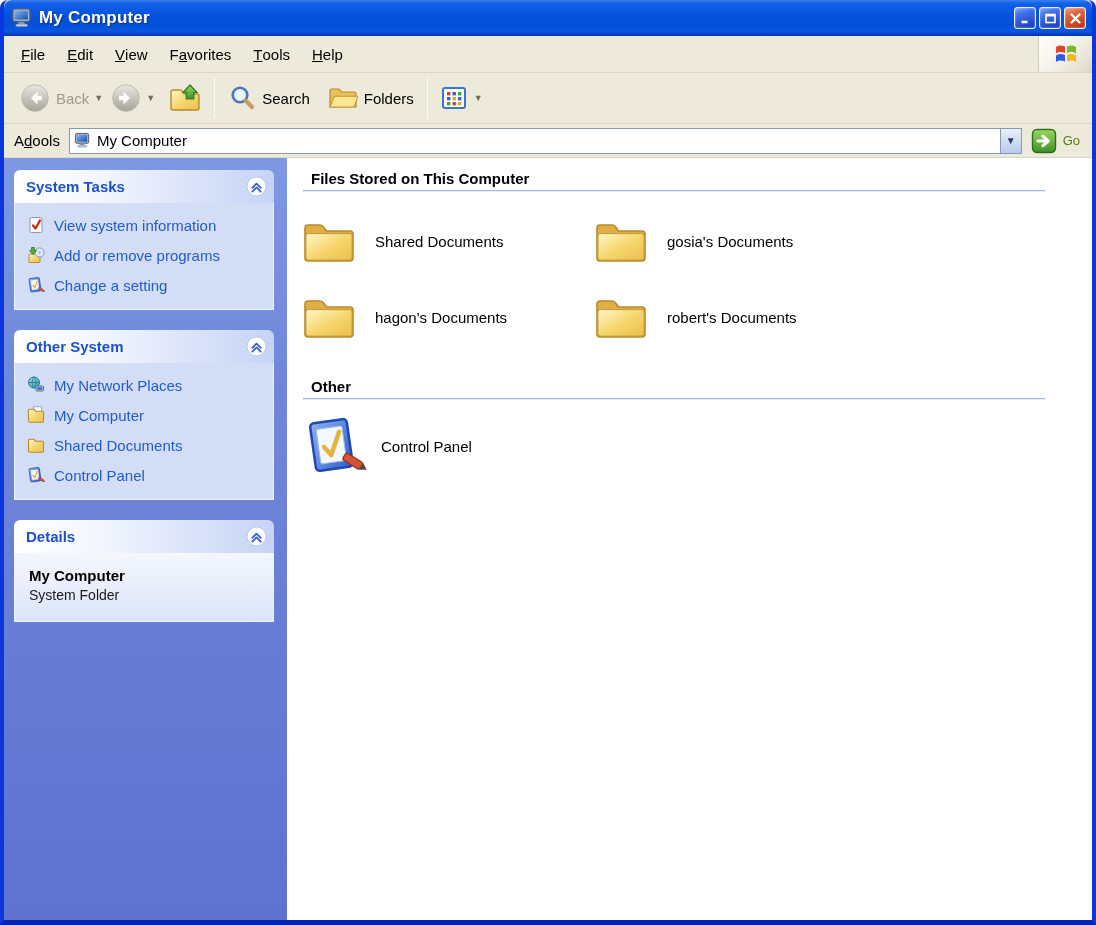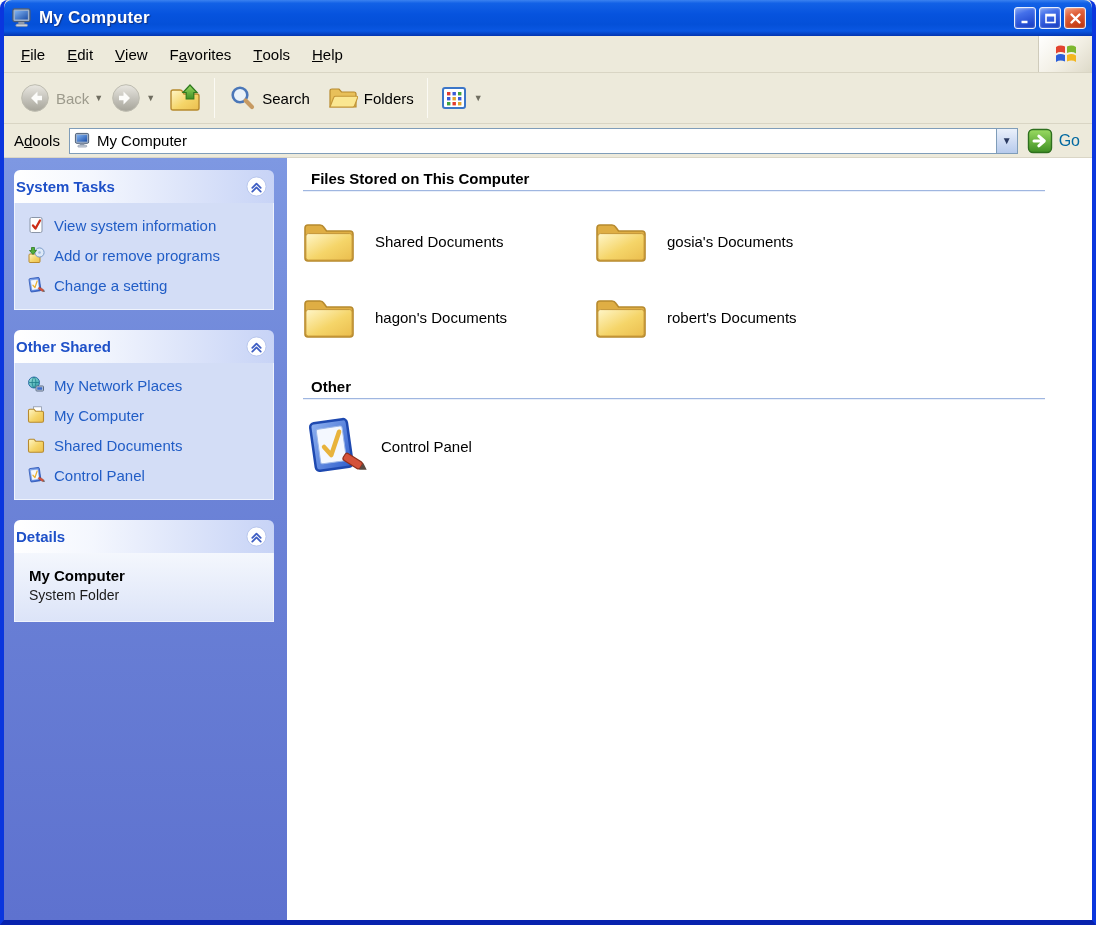--- a/index.html
+++ b/index.html
@@ -72,36 +72,36 @@
     display:flex; align-items:center; padding-left:4px; font-size:15px;
   }
   .addr-text { flex:1; padding-left:6px; color:#000; }
   .addr-drop {
     width:21px; height:100%; border-left:1px solid #7F9DB9;
     background:linear-gradient(180deg,#EAF1FB 0%,#CBD9F2 60%,#B7CBEC 100%);
     display:flex; align-items:center; justify-content:center;
     font-size:10px; color:#2A3A60;
   }
   .go-area { display:flex; align-items:center; gap:6px; padding:0 12px 0 9px; }
-  .go-label { font-size:16px; color:#0369a1; }
+  .go-label { font-size:13px; color:#4d7c0f; }
 
   
   .content { flex:1; display:flex; min-height:0; }
 
   .sidebar {
     width:283px; flex:0 0 283px;
     background:linear-gradient(180deg,#7E98E2 0%,#6F87D9 30%,#5E72CF 100%);
     padding:12px 13px 0 10px;
   }
   .panel { margin-bottom:20px; }
   .panel-header {
     height:33px; border-radius:6px 6px 0 0;
     background:linear-gradient(90deg,#FFFFFF 0%,#F4F7FE 30%,#C7D3F6 100%);
     display:flex; align-items:center; justify-content:space-between;
-    padding:0 7px 0 2px;
+    padding:0 7px 0 12px;
     gap:25px;
   }
   .panel-title { color:#1E50C8; font-weight:bold; font-size:15px; }
   .panel-body {
     background:#D3DDF6; border:1px solid #EFF3FC; border-top:none;
     padding:13px 8px 12px 12px;
   }
   .panel-body.details-body {
     background:linear-gradient(180deg,#F4F7FD 0%,#DCE4F8 100%);
     padding:14px 10px 18px 14px;
@@ -367,21 +367,21 @@
             <svg class="task-icon" viewBox="0 0 64 60">
                 <use href="#sym-cpanel"></use>
               </svg>
             <span class="lbl">Change a setting</span>
           </div>
         </div>
       </div>
 
       <div class="panel">
         <div class="panel-header">
-          <span class="panel-title">Other Shared</span>
+          <span class="panel-title">Other System</span>
           <svg width="21" height="21" viewBox="0 0 22 22">
               <use href="#sym-chevron"></use>
             </svg>
         </div>
         <div class="panel-body">
           <div class="task-link">
             <svg class="task-icon" viewBox="0 0 18 18">
               <circle cx="7" cy="6.5" r="5.5" fill="url(#gGlobe)" stroke="#2E6FA8"></circle>
               <path d="M2 6.5 H12 M7 1 C4.5 4 4.5 9 7 12 M7 1 C9.5 4 9.5 9 7 12" stroke="#1E7C88" stroke-width="0.8" fill="none"></path>
               <rect x="9" y="10" width="7.5" height="5" rx="0.8" fill="#C9D4E4" stroke="#5A6B84"></rect>

